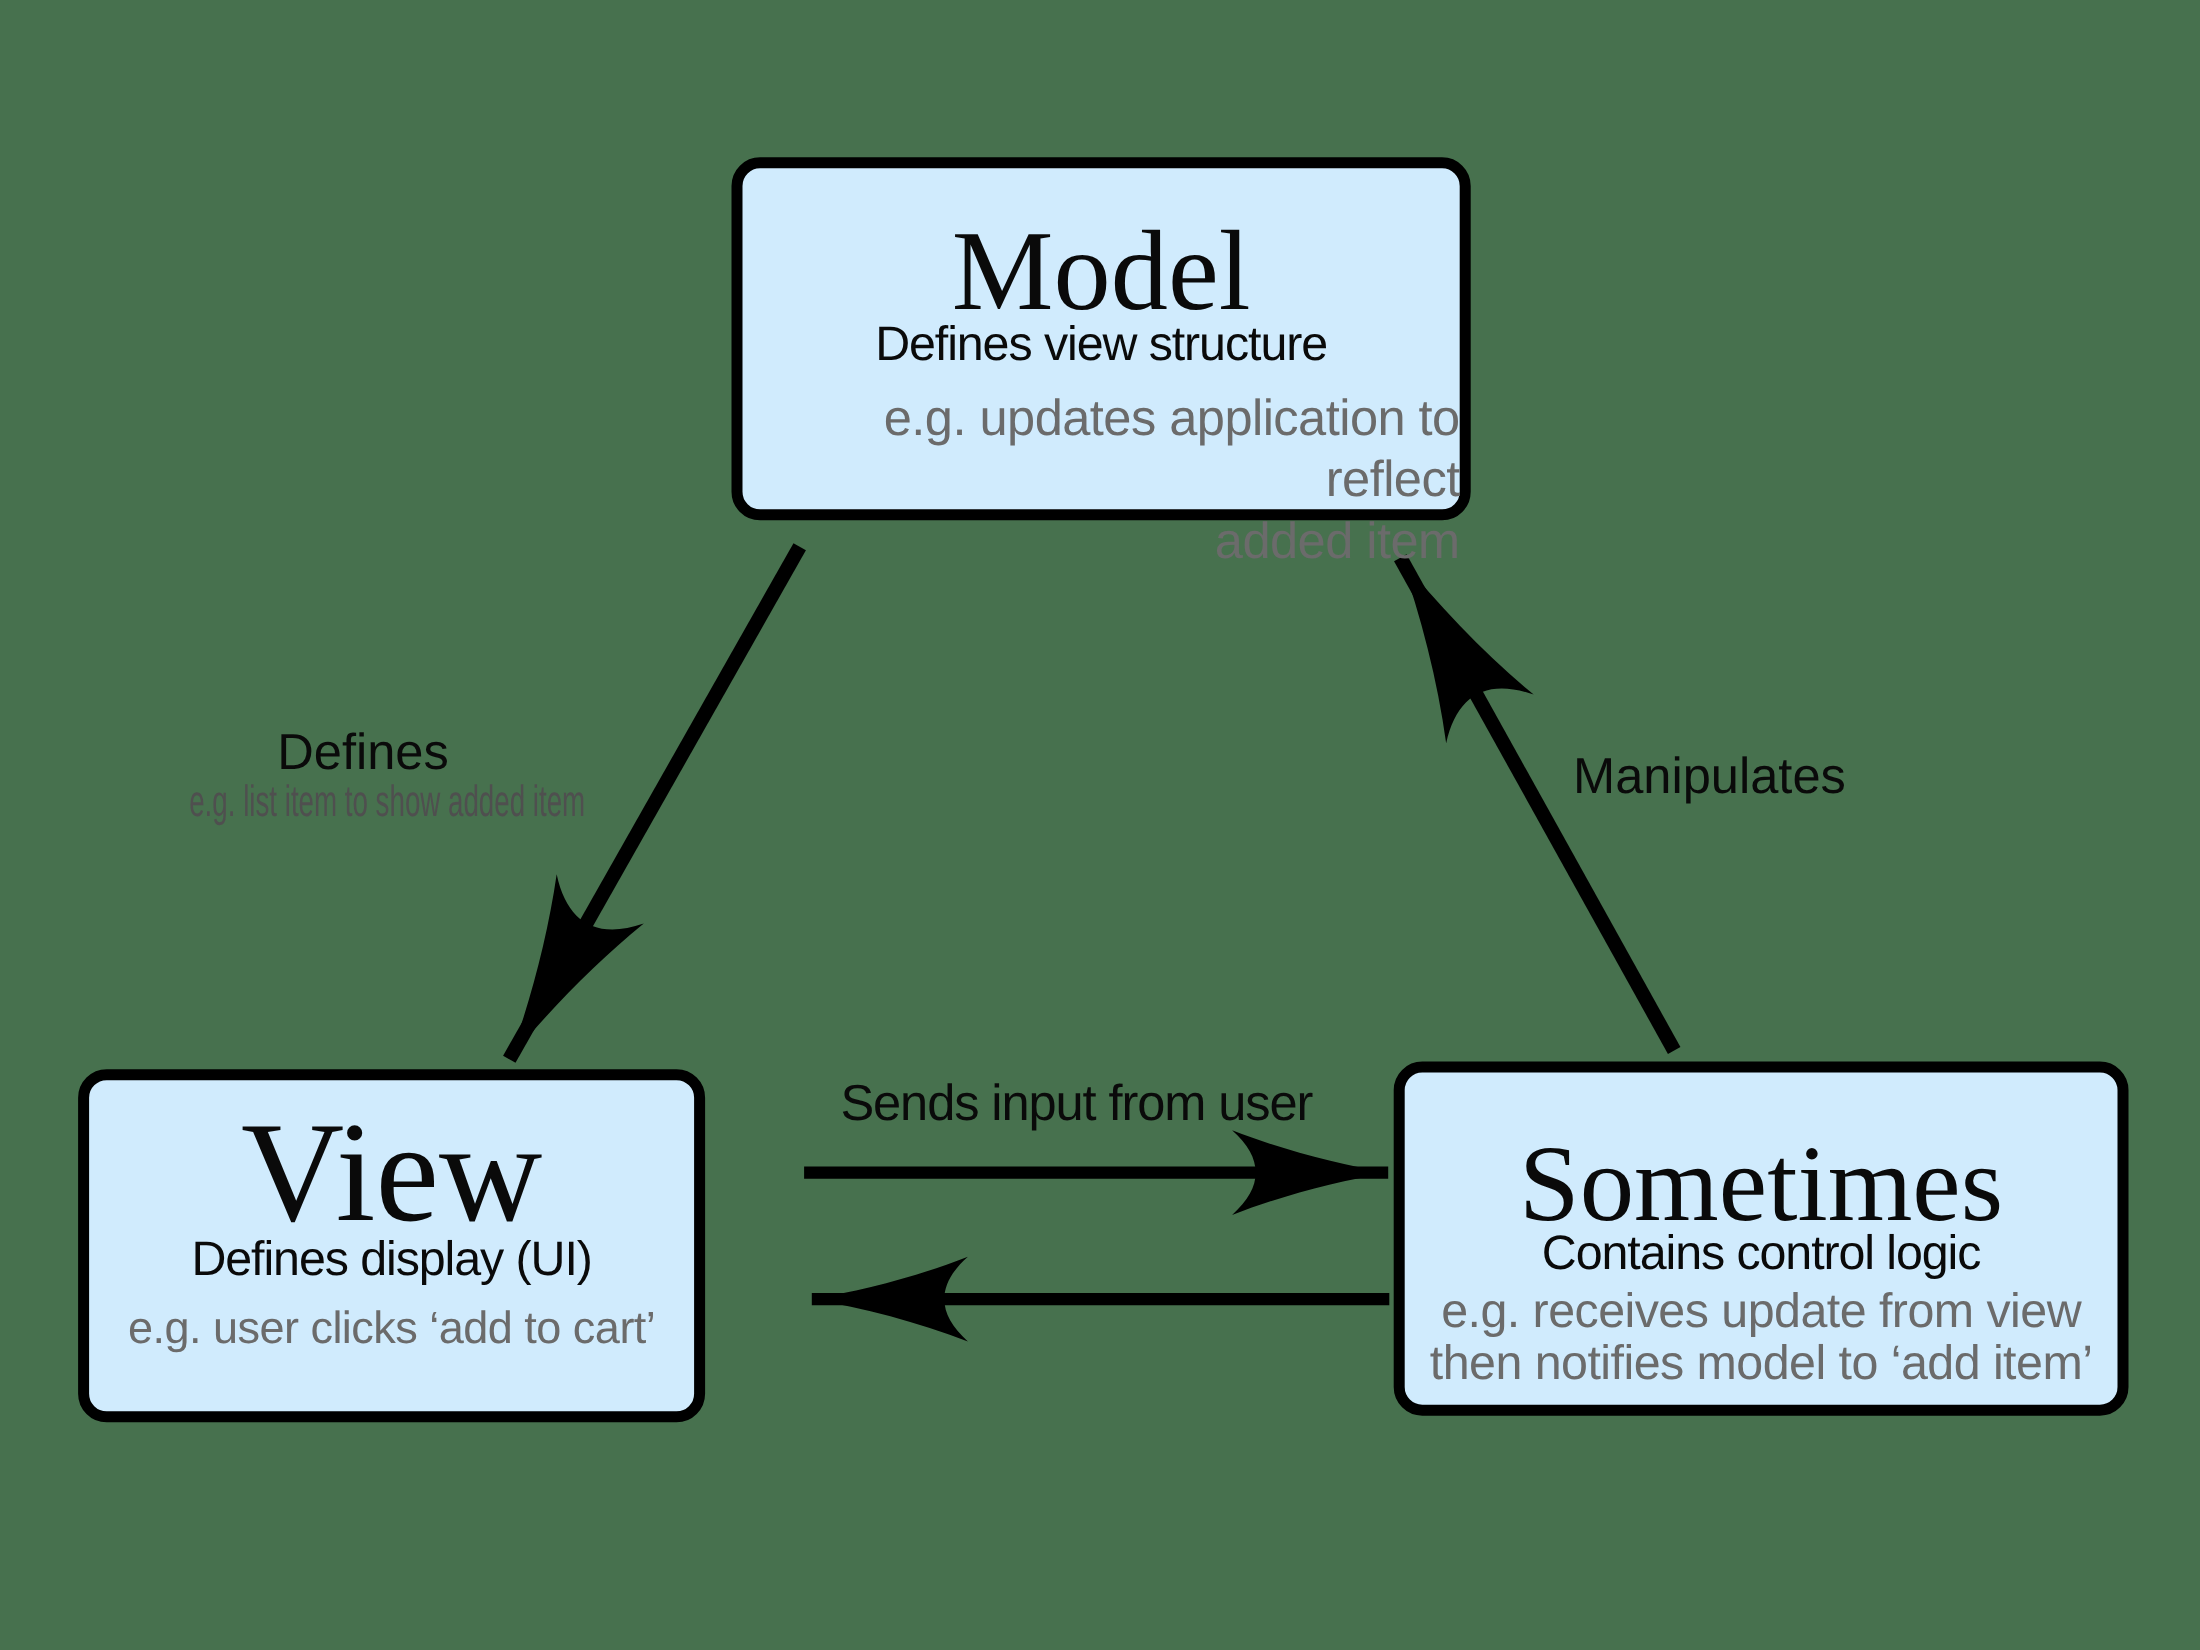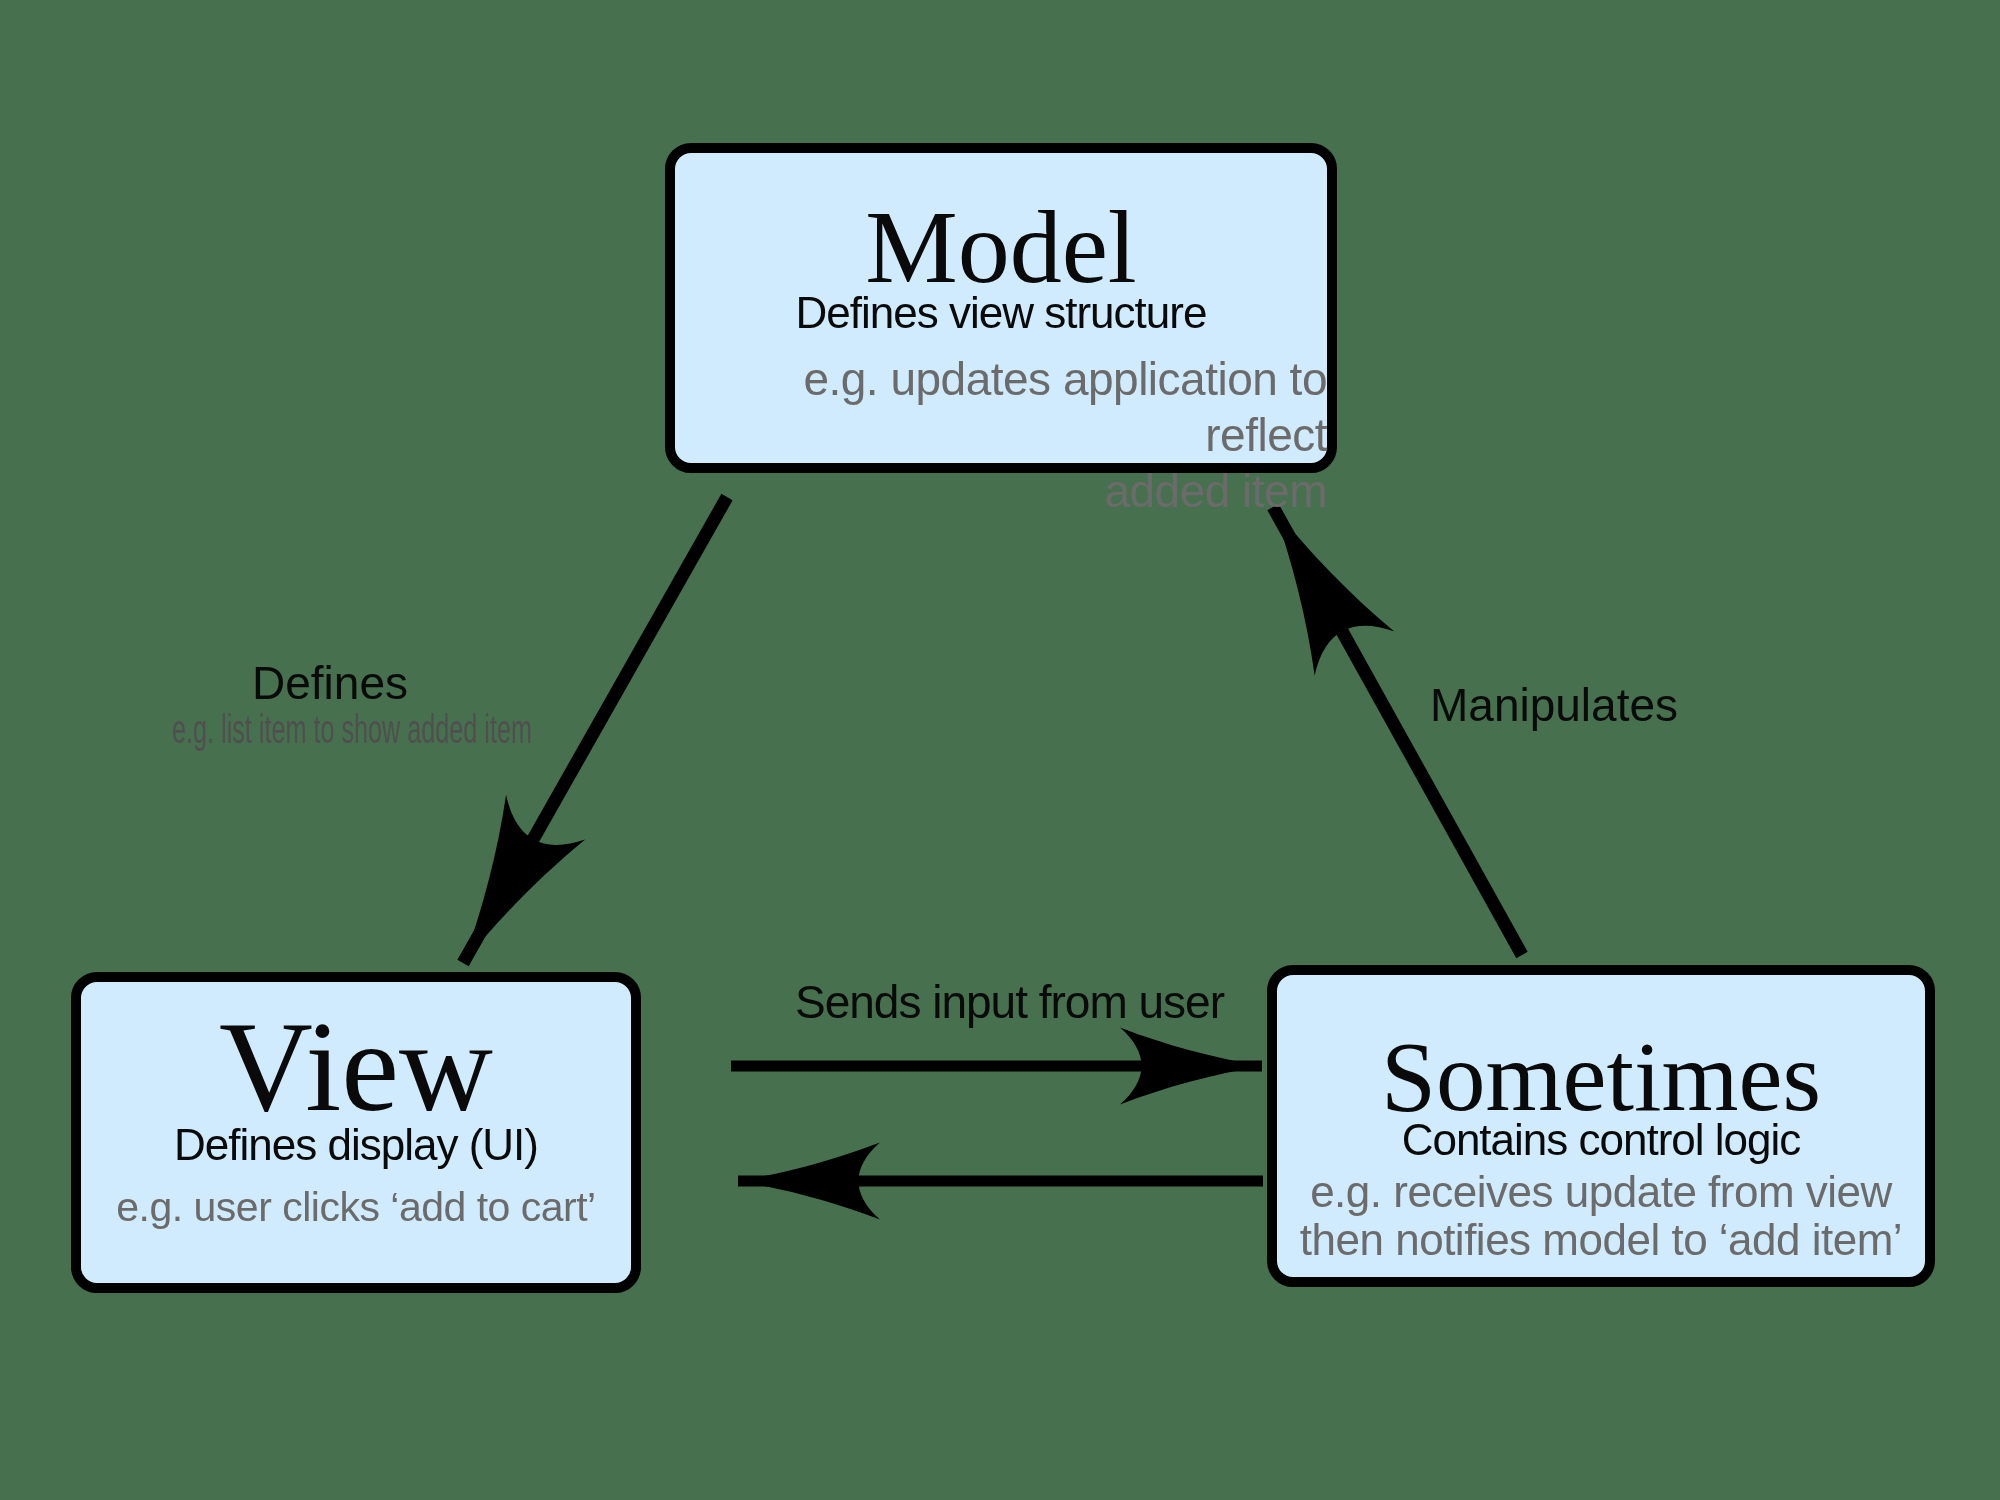--- a/index.html
+++ b/index.html
@@ -38,21 +38,21 @@
   .edge-label{
     position:absolute;font-size:46px;color:var(--black,#0A0A0A);
     line-height:1.1;white-space:nowrap
   }
   #label-updates{left:252px;top:658px}
   #sublabel-updates{
     left:172px;top:707px;font-size:40px;color:var(--subgray,#4F4F4F);
     transform:scaleX(0.63);transform-origin:0 0
   }
   #label-manipulates{left:1430px;top:680px}
-  #label-sends{left:795px;top:977px;letter-spacing:-1px}
+  #label-sends{left:764px;top:977px;letter-spacing:-1px}
   #label-sometimes{left:768px;top:1222px;letter-spacing:-1px}
 </style>
 </head>
 <body>
 
 <div class="canvas">
 
   <svg class="arrow-layer" viewBox="0 0 2000 1500" xmlns="http://www.w3.org/2000/svg">
     <defs>
       <marker id="ah" viewBox="-14 -4 14 8" refX="0" refY="0" markerWidth="14" markerHeight="8" orient="auto" markerUnits="strokeWidth">

